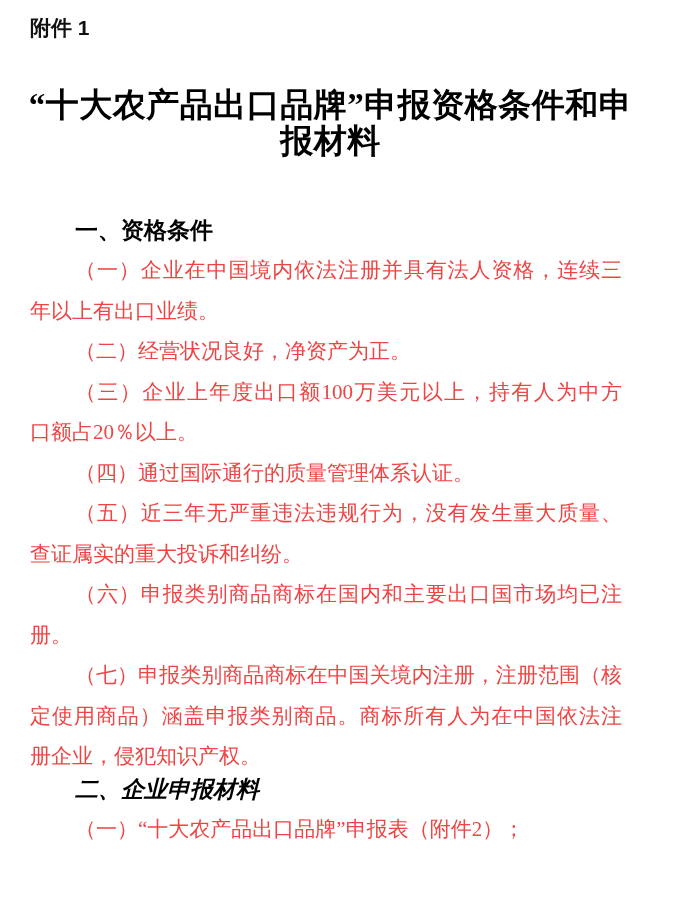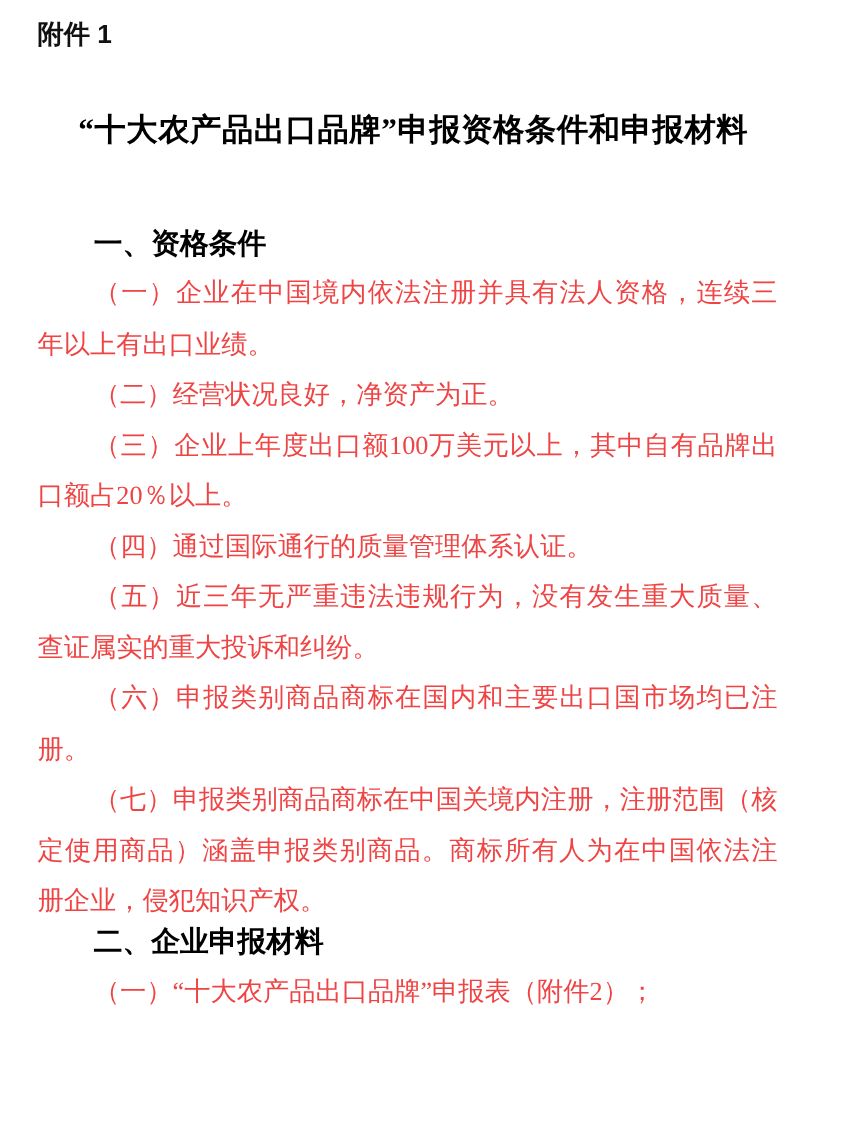--- a/index.html
+++ b/index.html
@@ -23,39 +23,40 @@
     font-weight: bold;
     font-size: 21px;
     line-height: 30px;
     color: #111111;
   }
   .doc-title {
     margin: 44px 20px 0 20px;
     text-align: center;
     font-family: "Liberation Serif", serif;
     font-weight: bold;
-    font-size: 25px;
+    font-size: 33px;
     line-height: 36px;
     color: #000000;
     letter-spacing: 0.5px;
   }
   .content {
     margin: 0 39px 0 30px;
   }
   .sec-heading {
     margin: 51px 0 0 0;
     font-family: "Liberation Sans", sans-serif;
     font-weight: bold;
     font-size: 23px;
     line-height: 40px;
     text-indent: 45px;
     color: #000000;
   }
   .sec-heading.second {
     margin-top: -8px;
+    font-style: italic;
   }
   .para {
     margin: 0;
   }
   .line {
     font-size: 21px;
     line-height: 40.5px;
     text-align: justify;
     text-align-last: left;
     color: #ef4444;
@@ -83,21 +84,21 @@
     <div class="para">
       <div class="line indent fill">（一）企业在中国境内依法注册并具有法人资格，连续三</div>
       <div class="line">年以上有出口业绩。</div>
     </div>
 
     <div class="para">
       <div class="line indent">（二）经营状况良好，净资产为正。</div>
     </div>
 
     <div class="para">
-      <div class="line indent fill">（三）企业上年度出口额100万美元以上，其中自有品牌出</div>
+      <div class="line indent fill">（三）企业上年度出口额100万美元以上，持有人为中方</div>
       <div class="line">口额占20％以上。</div>
     </div>
 
     <div class="para">
       <div class="line indent">（四）通过国际通行的质量管理体系认证。</div>
     </div>
 
     <div class="para">
       <div class="line indent fill">（五）近三年无严重违法违规行为，没有发生重大质量、</div>
       <div class="line">查证属实的重大投诉和纠纷。</div>

